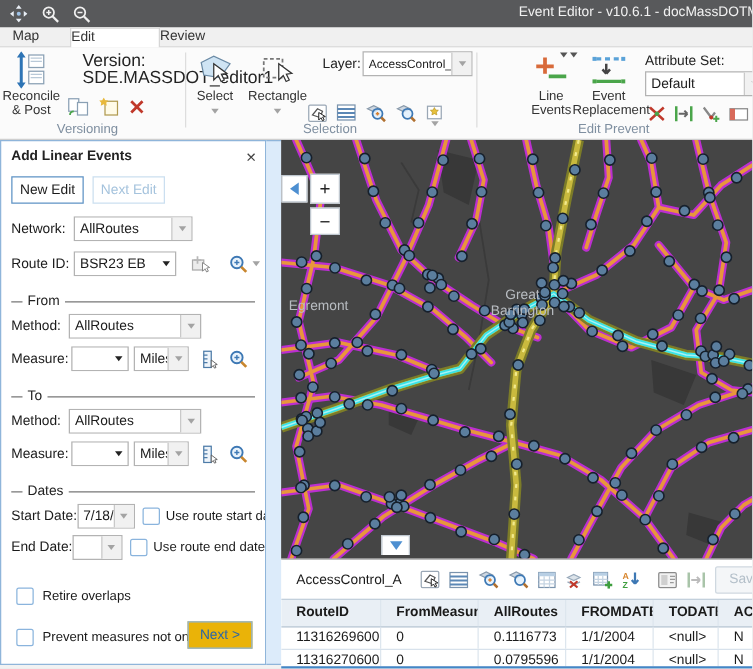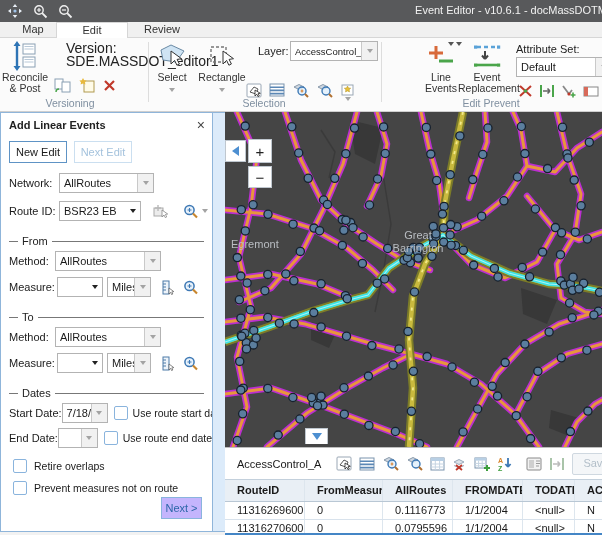--- a/index.html
+++ b/index.html
@@ -4,21 +4,21 @@
 <style>
   html,body{margin:0;padding:0;background:#e8e8e8}
   .app{position:relative;width:602px;height:535px;font-family:"Liberation Sans",sans-serif;background:#f2f2f2;overflow:hidden}
   .abs{position:absolute}
   
   .titlebar{position:absolute;left:0;top:0;width:602px;height:22px;background:#58595b;display:flex;align-items:center;gap:7px;padding-left:6px;box-sizing:border-box;overflow:hidden}
   .titlebar .title{position:absolute;right:-5px;top:4px;color:#f2f2f2;font-size:11px;white-space:nowrap}
   .tbtn{display:flex;align-items:center;justify-content:center;width:18px;height:18px}
   
   .tabbar{position:absolute;left:0;top:22px;width:602px;height:16px;background:#f0f0f0;border-bottom:1px solid #d6d6d6;box-sizing:border-box}
-  .tab{position:absolute;top:0;height:16px;line-height:15px;text-align:center;font-size:11px;color:#333;cursor:default}
+  .tab{position:absolute;top:0;height:16px;line-height:15px;text-align:left;font-size:11px;color:#333;cursor:default}
   .tab.active{background:#fff;border:1px solid #d6d6d6;border-bottom:none;box-sizing:border-box}
   
   .ribbon{position:absolute;left:0;top:38px;width:602px;height:74px;background:#fbfbfb;border-bottom:1px solid #cfcfcf;box-sizing:border-box;font-size:11px;color:#222}
   .vsep{position:absolute;top:4px;height:60px;border-left:1px solid #ddd}
   .glabel{position:absolute;bottom:2px;font-size:10.5px;color:#7f8fa0;transform:translateX(-50%);white-space:nowrap}
   .bb{position:absolute;top:2px;text-align:center;font-size:10.5px;color:#333;line-height:11px}
   .bb .bicon{display:flex;justify-content:center;align-items:center;height:32px;position:relative}
   .tri{display:inline-block;width:0;height:0;border-left:3px solid transparent;border-right:3px solid transparent;border-top:4px solid #555}
   .tri.dis{border-top-color:#a3a3a3}
   .sel{display:inline-flex;align-items:center;background:#fff;border:1px solid #b3b3b3;height:20px;box-sizing:border-box;font-size:11px}
@@ -31,22 +31,22 @@
   .panel{position:absolute;left:0;top:112px;width:213px;height:420px;background:#fff;border:1px solid #8fb5da;box-sizing:border-box;font-size:11px;color:#1a1a1a;overflow:hidden}
   .scrollstrip{position:absolute;left:213px;top:112px;width:12px;height:420px;background:#dcebfa;border-top:1px solid #8fb5da;border-bottom:1px solid #8fb5da;box-sizing:border-box}
   .phead{position:absolute;left:0;top:0;width:100%;height:24px;line-height:24px;padding-left:8px;box-sizing:border-box;font-weight:bold;color:#222}
   .pclose{position:absolute;right:7px;top:0;font-size:14px;color:#444;line-height:24px;cursor:default}
   .btn{position:absolute;height:22px;box-sizing:border-box;border:1px solid #5e93c5;background:#fff;font-size:11px;color:#1a1a1a;text-align:center;line-height:20px}
   .btn.dis{border-color:#cbdff0;color:#a5c3dd}
   .prow{position:absolute;left:8px;display:flex;align-items:center;white-space:nowrap;overflow:hidden;width:203px}
   .sect{position:absolute;left:8px;right:8px;display:flex;align-items:center;gap:4px;color:#222}
   .sect:before{content:"";width:9px;border-top:1px solid #777}
   .sect:after{content:"";flex:1;border-top:1px solid #777}
-  .optrow{display:flex;align-items:center;gap:7px;margin:8px 0 0 12px;height:14px;font-size:10.5px}
-  .nextbtn{position:absolute;right:10px;top:384px;width:41px;height:22px;background:#c4b5fd;border:1px solid #8ab4dd;color:#2b66a8;font-size:11px;text-align:center;line-height:20px;box-sizing:border-box}
+  .optrow{display:flex;align-items:center;gap:7px;margin:19px 0 0 12px;height:14px;font-size:10.5px}
+  .nextbtn{position:absolute;right:10px;top:384px;width:52px;height:22px;background:#eab308;border:1px solid #8ab4dd;color:#2b66a8;font-size:11px;text-align:center;line-height:20px;box-sizing:border-box}
   .cbl{font-size:10.5px;white-space:nowrap}
   
   .maparea{position:absolute;left:225px;top:112px;width:377px;height:335px;background:#454545;overflow:hidden}
   .mapbtn{position:absolute;background:#fff;border:1px solid #bfc7cf;display:flex;align-items:center;justify-content:center;box-sizing:border-box;color:#222;font-size:15px}
   .tl{width:0;height:0;border-top:5px solid transparent;border-bottom:5px solid transparent;border-right:7px solid #4d8fd1}
   .td{width:0;height:0;border-left:5px solid transparent;border-right:5px solid transparent;border-top:7px solid #4d8fd1}
   
   .dtable{position:absolute;left:225px;top:447px;width:377px;height:86px;background:#fff;border-top:1px solid #bebebe;box-sizing:border-box;font-size:11px;overflow:hidden;color:#1a1a1a}
   .ttool{position:absolute;left:0;top:0;width:420px;height:31px;display:flex;align-items:center;padding-left:12px;box-sizing:border-box;gap:7px}
   .tgrid{position:absolute;left:0;top:31px;width:430px}

